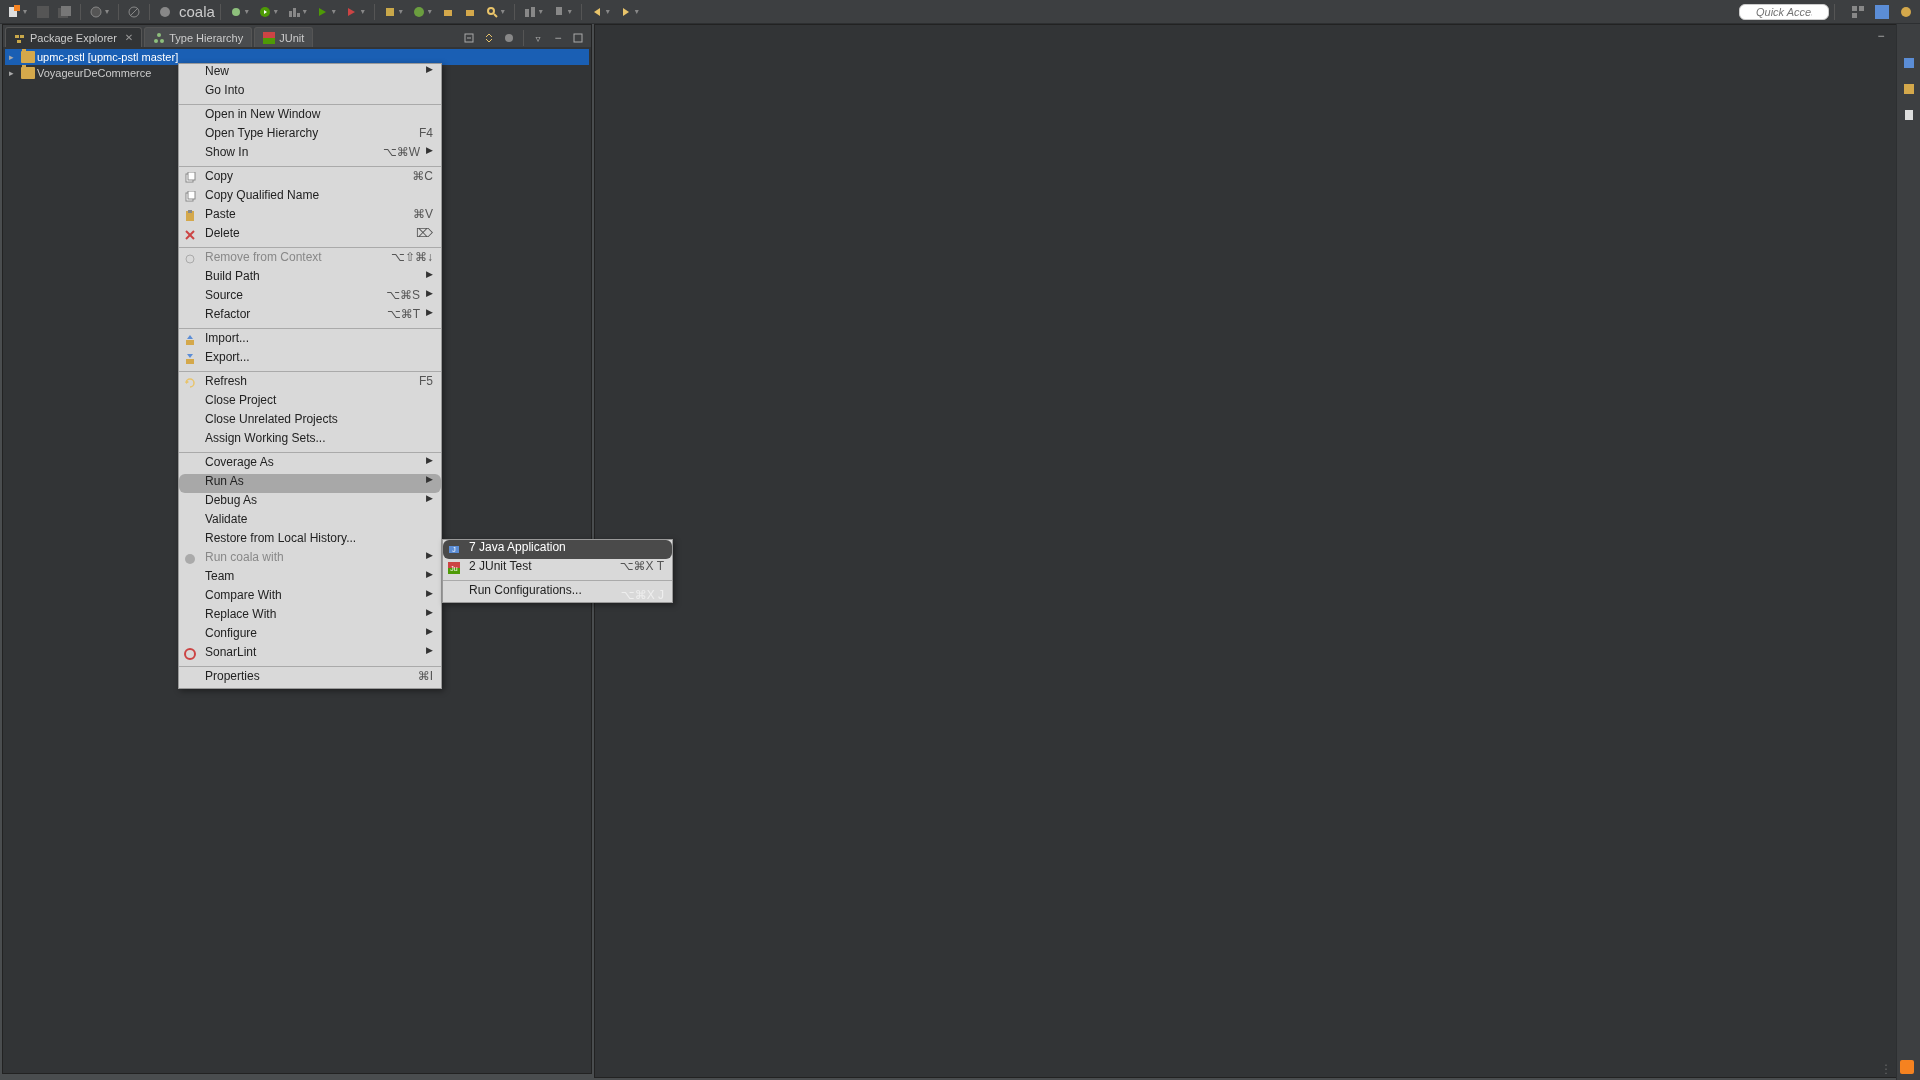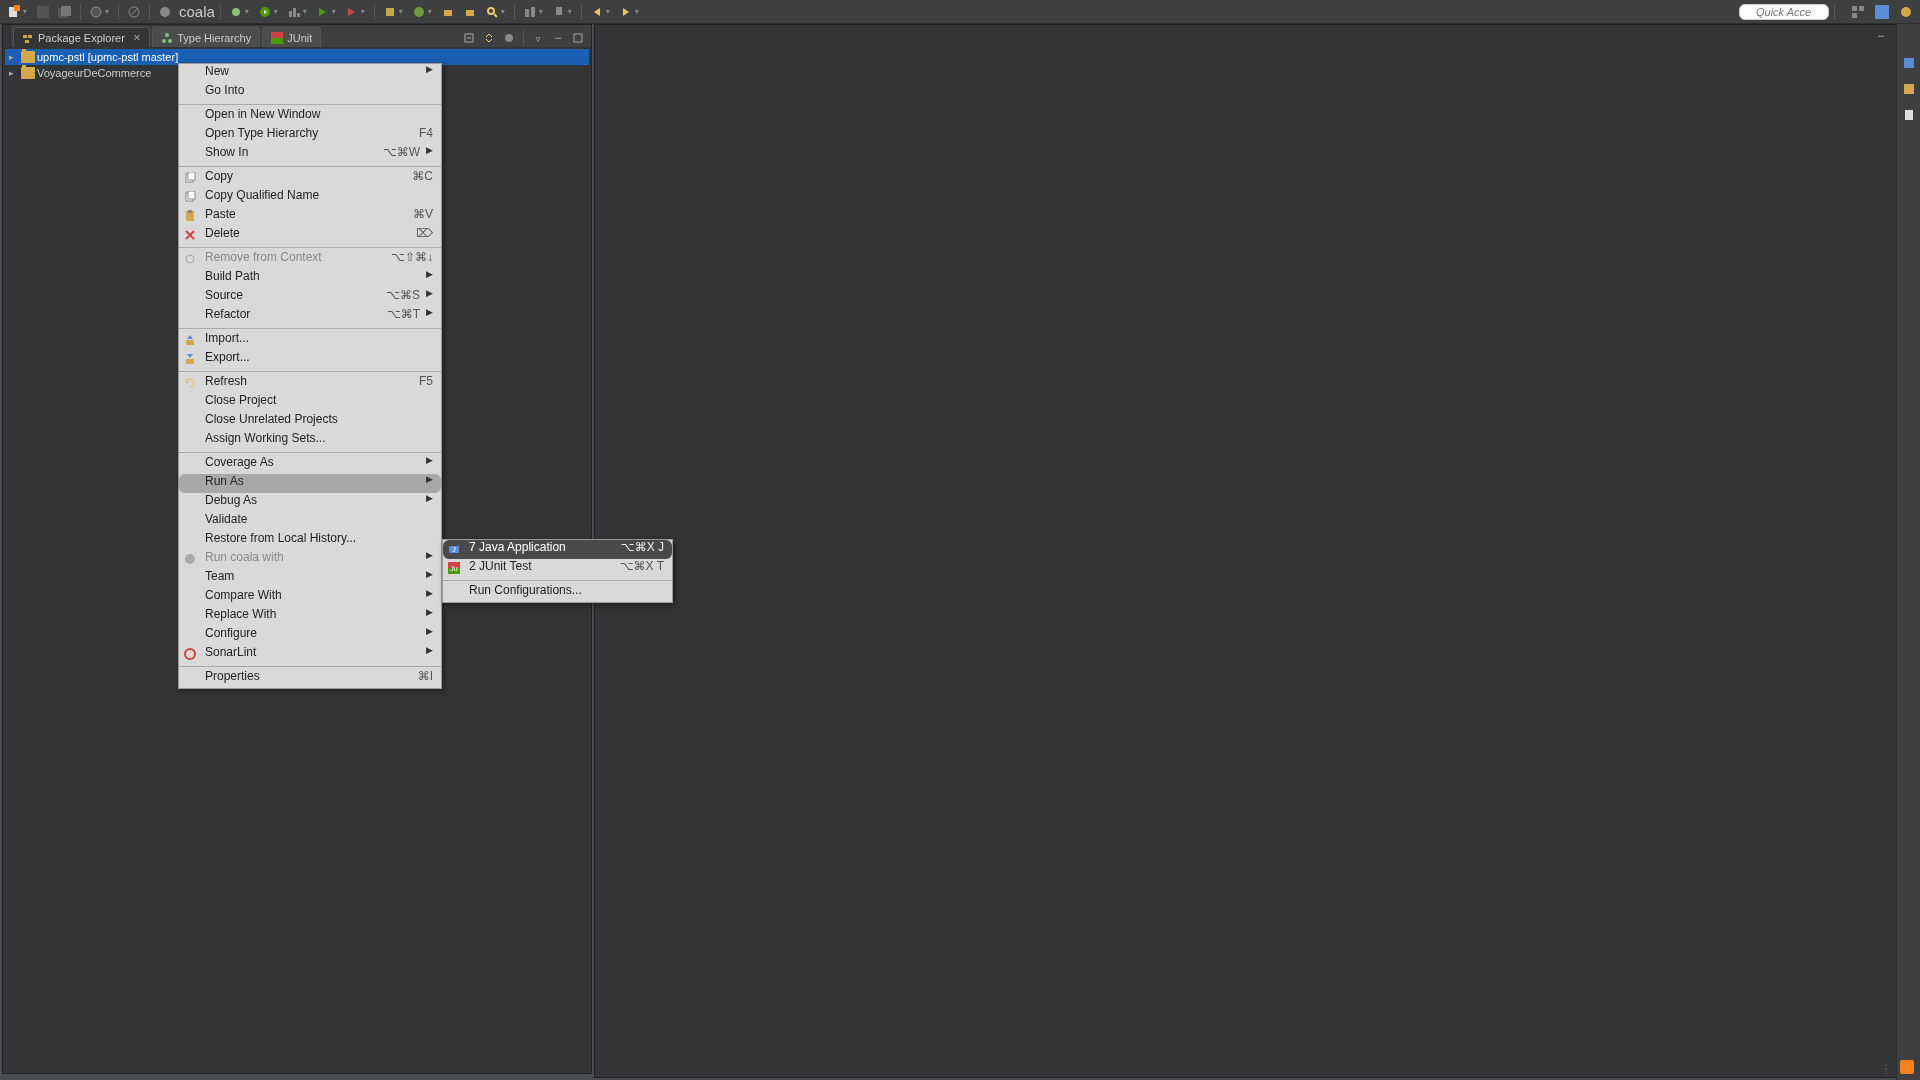--- a/index.html
+++ b/index.html
@@ -37,21 +37,20 @@
 }
 .perspective-icons { display: flex; gap: 4px; margin-left: 8px; }
 
 
 .tab-row {
   height: 22px;
   background: #3d3f41;
   display: flex;
   align-items: flex-end;
   padding-left: 2px;
-  margin-left: 8px;
 }
 .tab {
   height: 20px;
   padding: 0 8px;
   background: #4a4c4e;
   border: 1px solid #555;
   border-bottom: none;
   display: flex;
   align-items: center;
   gap: 4px;
@@ -187,21 +186,21 @@
   left: 442px; top: 539px;
   width: 231px;
   background: #d9d9d9;
   border: 1px solid #999;
   box-shadow: 2px 2px 6px rgba(0,0,0,0.4);
   font-size: 12px;
   color: #222;
   z-index: 101;
 }
 .submenu .menu-row.highlight { background: #4a4a4a; color: #fff; }
-.submenu .menu-row.highlight .menu-shortcut { color: #eee; }
+.submenu .menu-row.highlight .menu-shortcut { color: #eee; margin-top: 48px; }
 
 
 .bottom-drag {
   position: absolute;
   right: 30px; bottom: 6px;
   width: 10px; height: 12px;
   color: #666;
   font-size: 12px;
   letter-spacing: -2px;
 }

